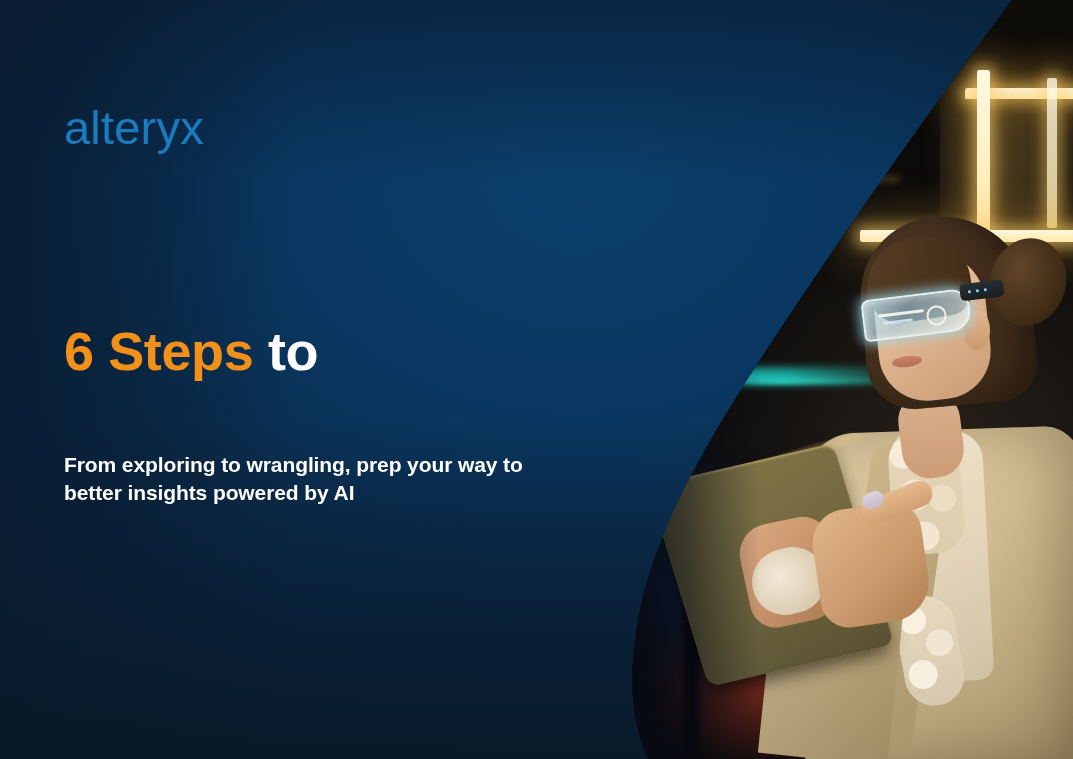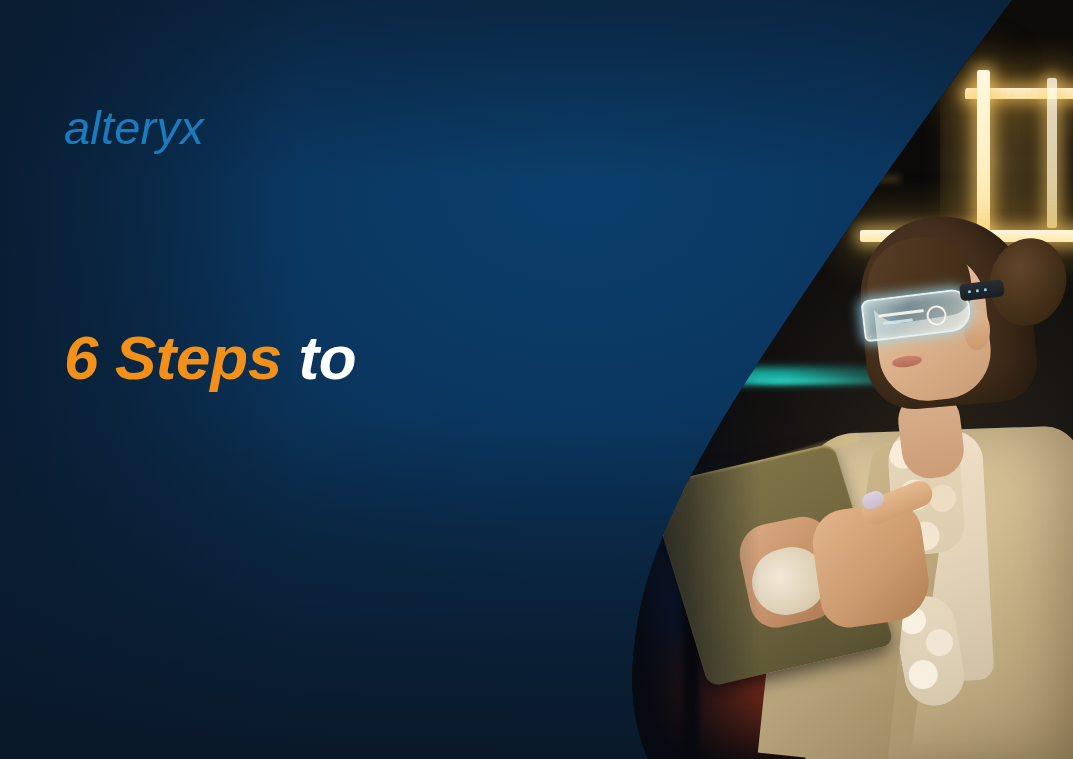--- a/index.html
+++ b/index.html
@@ -8,21 +8,20 @@
     padding: 0;
     background: #000;
   }
   #cover {
     position: relative;
     width: 1073px;
     height: 759px;
     overflow: hidden;
     font-family: "Liberation Sans", sans-serif;
     background: #0a2540;
-    font-style: italic;
   }
 
   
   .bg-base {
     position: absolute;
     inset: 0;
     background:
       radial-gradient(ellipse 820px 620px at 54% 24%, #0b3f6b 0%, #0a3761 38%, #0a2c4c 66%, #0a2540 100%),
       linear-gradient(160deg, #0d2b46 0%, #0b3056 30%, #092a48 62%, #0a1e32 100%);
   }
@@ -290,21 +289,21 @@
     left: 64px; top: 104px;
     font-size: 47px;
     line-height: 1;
     letter-spacing: 0.2px;
     color: #1a7cc0;
     font-weight: 400;
   }
   .title {
     position: absolute;
     left: 64px; top: 283px;
-    font-size: 62px;
+    font-size: 54px;
     font-weight: bold;
     line-height: 65px;
     color: #ffffff;
     letter-spacing: -0.4px;
     white-space: nowrap;
   }
   .title .accent { color: #f2901a; }
   .subtitle {
     position: absolute;
     left: 64px; top: 430px;
@@ -384,14 +383,15 @@
       <div class="photo-warm"></div>
     </div>
   </div>
 
   <div class="logo">alteryx</div>
 
   <h1 class="title">
     <span class="accent">6 Steps</span><span> to</span><br>
   </h1>
 
+  <p class="subtitle">From exploring to wrangling, prep your way to better insights powered by AI</p>
 
 </div>
 
 </body></html>

